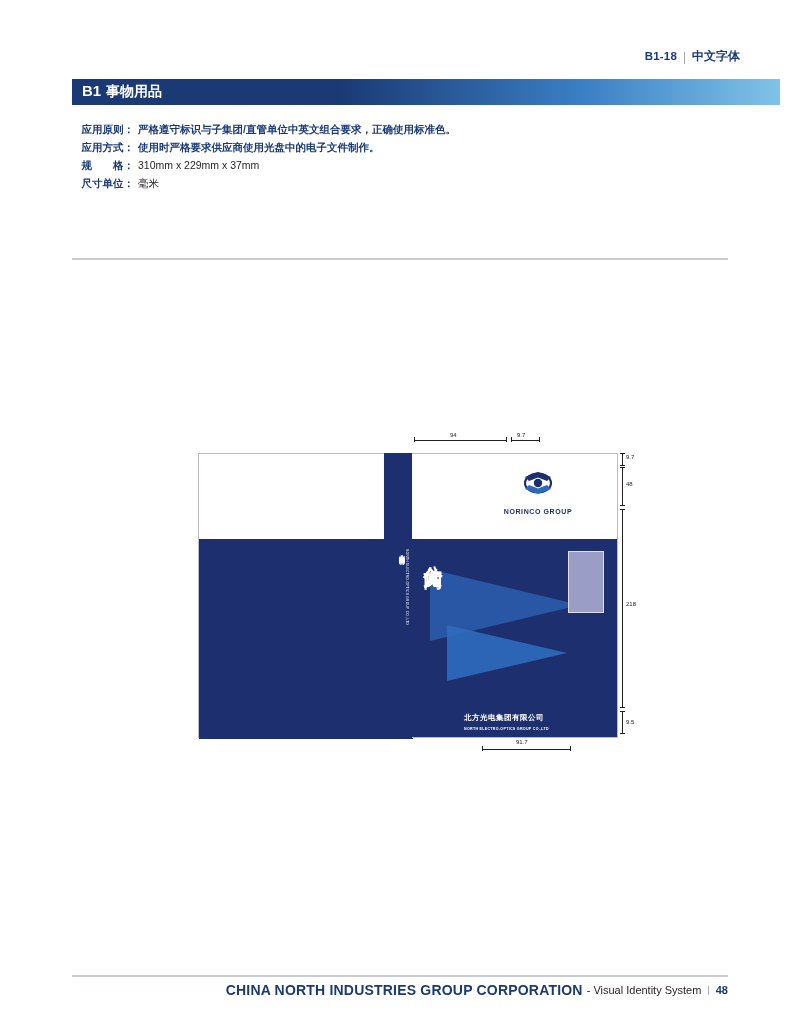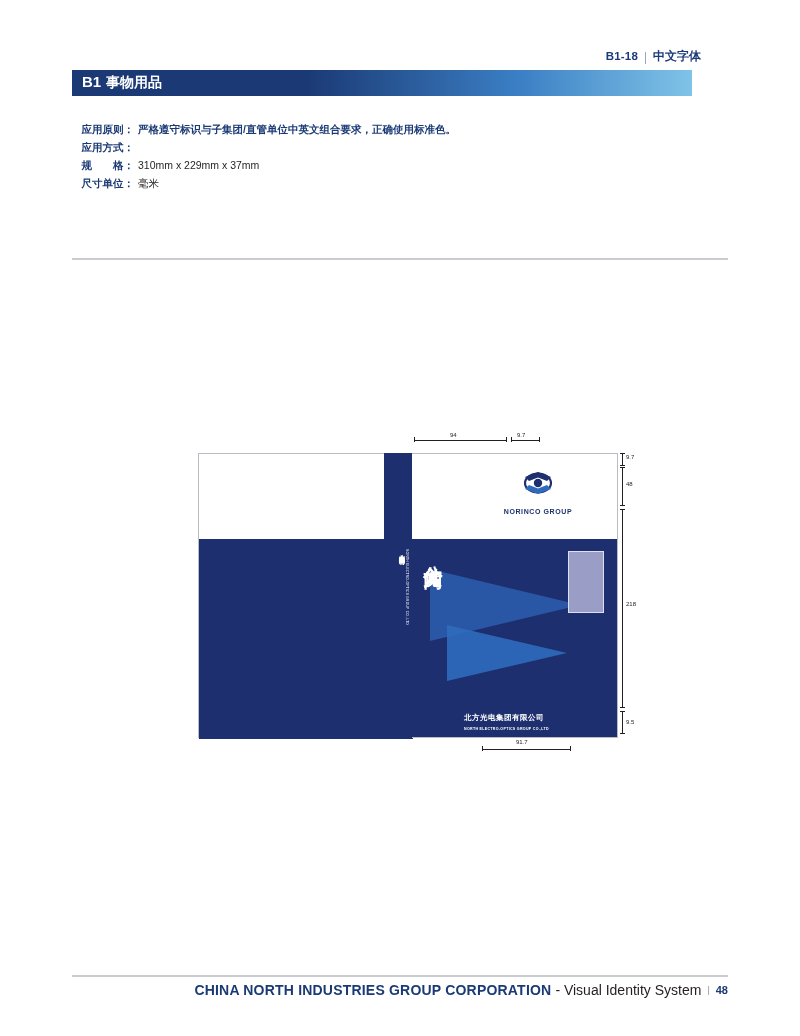--- a/index.html
+++ b/index.html
@@ -16,21 +16,21 @@
   
   .header-bar {
     position: absolute;
     top: 46px;
     left: 0;
     width: 800px;
     height: 20px;
     display: flex;
     justify-content: flex-end;
     align-items: center;
-    padding-right: 99px;
+    padding-right: 60px;
   }
   .header-code {
     font-size: 11.5px;
     font-weight: bold;
     color: #1a3a7a;
     letter-spacing: .2px;
   }
   .header-sep {
     display: inline-block;
     width: 1px;
@@ -42,23 +42,23 @@
   }
   .header-title-cn {
     font-size: 12px;
     font-weight: bold;
     color: #1a3a7a;
   }
 
   
   .title-band {
     position: absolute;
-    top: 70px;
+    top: 79px;
     left: 72px;
-    width: 620px;
+    width: 708px;
     height: 26px;
     background: linear-gradient(to right, #1b3a75 0%, #1b3a75 38%, #3b7fc4 72%, #7fc3e8 100%);
   }
   .title-band .b1 {
     position: absolute;
     left: 10px;
     top: 3px;
     font-size: 15px;
     font-weight: bold;
     color: #ffffff;
@@ -315,21 +315,21 @@
     align-items: center;
     gap: 4px;
   }
   .footer-company {
     font-size: 14px;
     font-weight: bold;
     color: #1b3a75;
     letter-spacing: .2px;
   }
   .footer-sub {
-    font-size: 14px;
+    font-size: 11px;
     color: #231f20;
   }
   .footer-bar {
     display: inline-block;
     color: #8a8f99;
     font-size: 9px;
     margin: 0 2px;
   }
   .footer-page {
     font-size: 11px;
@@ -351,20 +351,21 @@
   <span class="band-title">事物用品</span>
 </div>
 
 <div class="specs">
   <div class="spec-row">
     <span class="spec-label">应用原则：</span>
     <span class="spec-value blue">严格遵守标识与子集团/直管单位中英文组合要求，正确使用标准色。</span>
   </div>
   <div class="spec-row">
     <span class="spec-label">应用方式：</span>
+    <span class="spec-value blue">使用时严格要求供应商使用光盘中的电子文件制作。</span>
   </div>
   <div class="spec-row">
     <span class="spec-label">规　　格：</span>
     <span class="spec-value">310mm x 229mm x 37mm</span>
   </div>
   <div class="spec-row">
     <span class="spec-label">尺寸单位：</span>
     <span class="spec-value">毫米</span>
   </div>
 </div>

